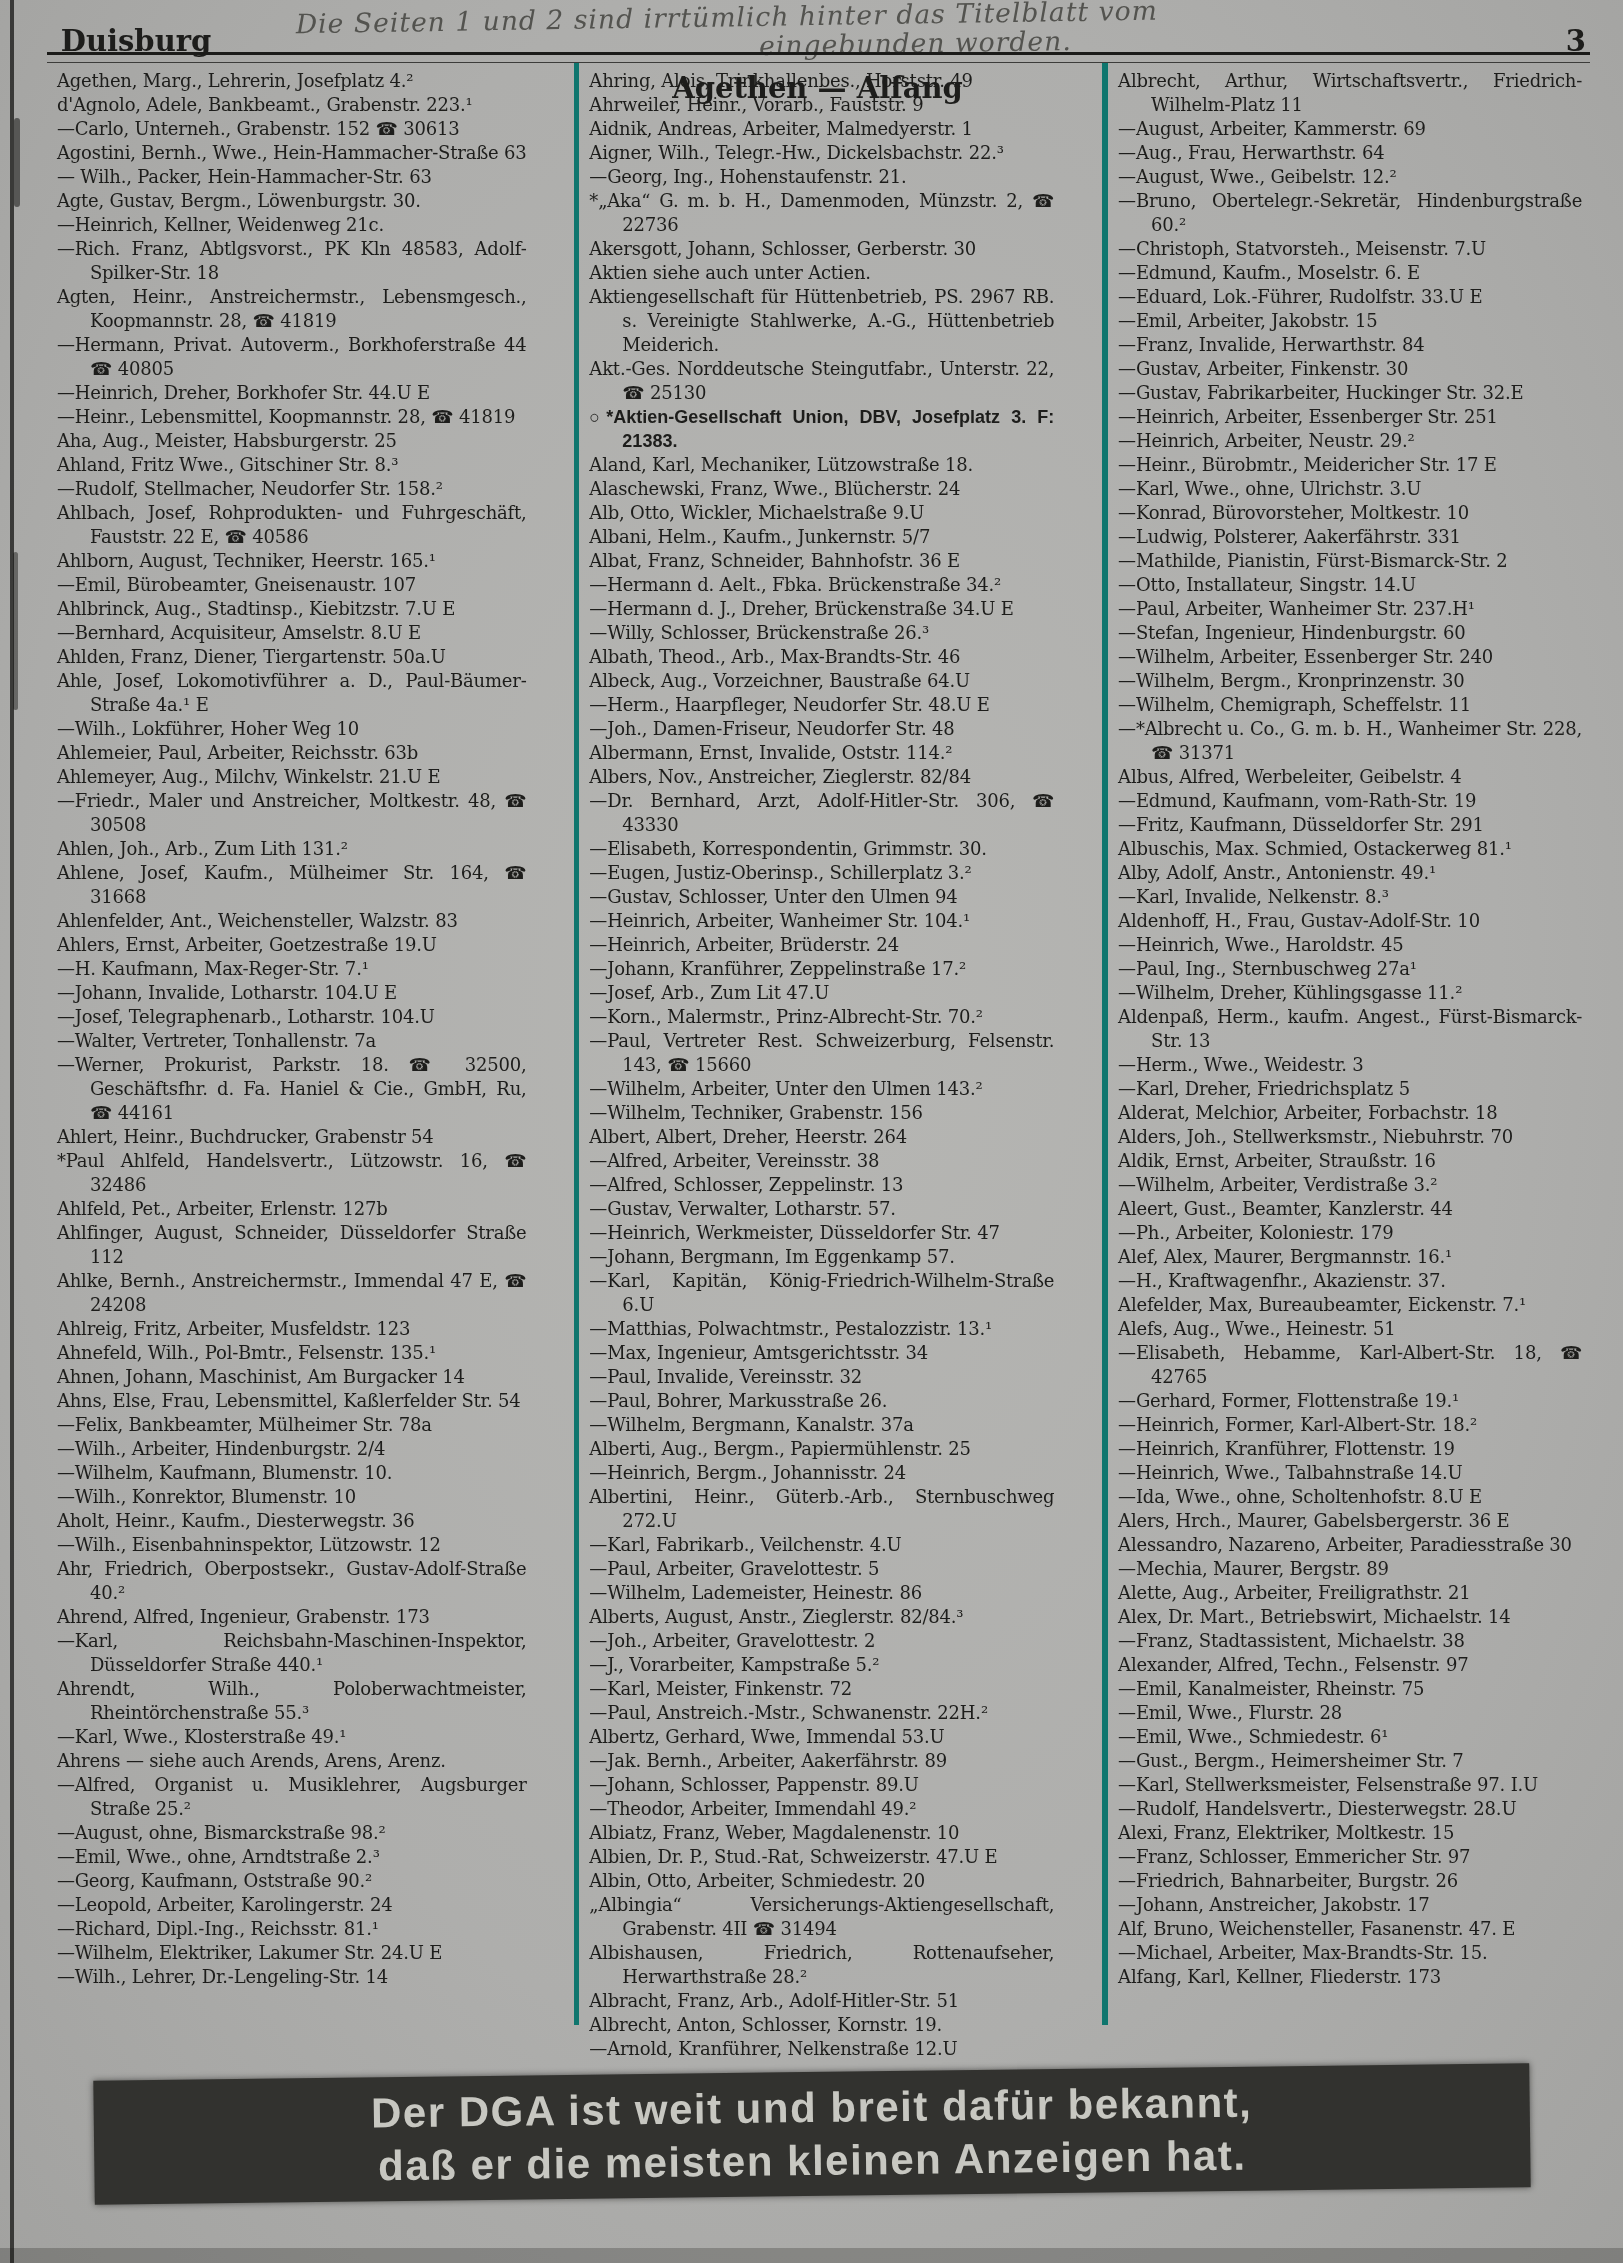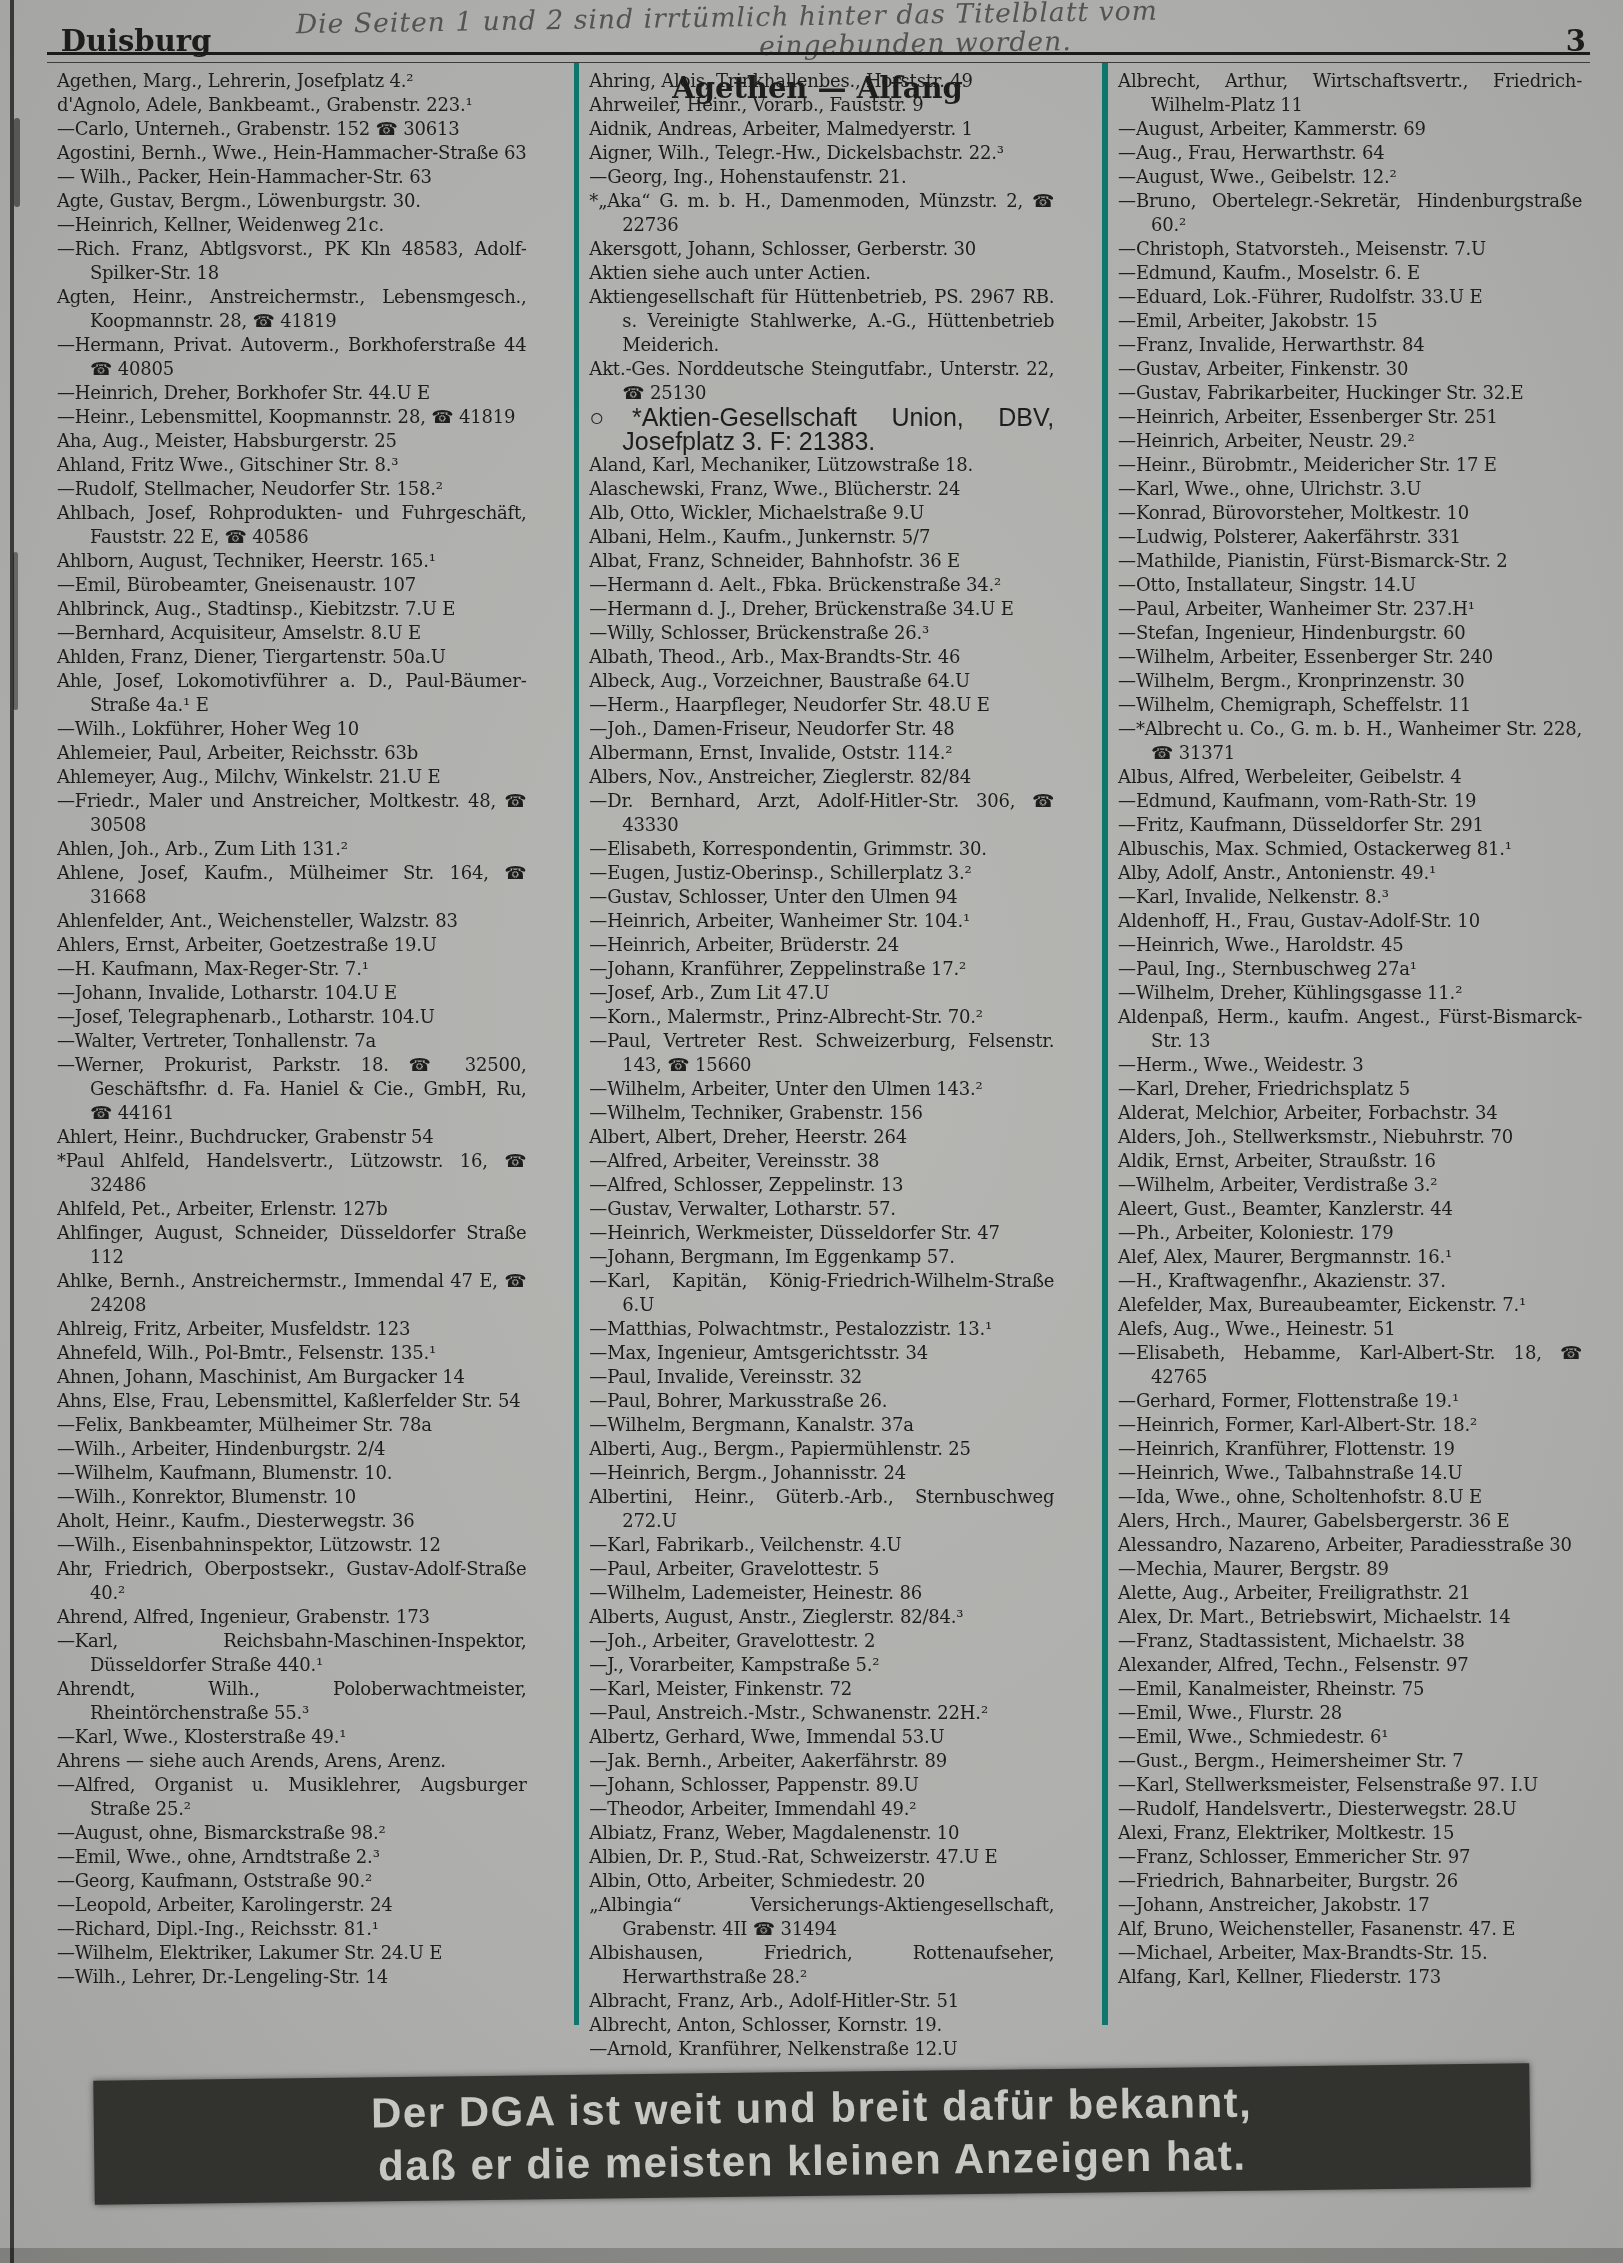--- a/index.html
+++ b/index.html
@@ -35,21 +35,21 @@
   }
   .col{
     width:514px;box-sizing:border-box;padding:5.9px 7.9px 0 9.9px;
     font-size:18px;line-height:24px;letter-spacing:-0.2px;
   }
   .col.c2{border-left:5px solid #0f766e;}
   .col.c3{border-left:6px solid #0f766e;}
   .entry{padding-left:33px;text-indent:-33px;text-align:justify;}
   .entry.bold-roman{
     font-family:"Liberation Sans","DejaVu Sans",sans-serif;
-    font-weight:normal;font-size:25px;letter-spacing:0;
+    font-weight:bold;font-size:18px;letter-spacing:0;
   }
   .banner{
     position:absolute;left:94px;top:2072px;width:1436px;height:124px;
     background:#32322f;
     transform:rotate(-0.7deg);
     display:flex;flex-direction:column;align-items:center;justify-content:center;
     box-shadow:0 0 5.9px rgba(20,20,18,.6);
   }
   .banner .bl{
     font-family:"Liberation Sans","DejaVu Sans",sans-serif;
@@ -251,21 +251,21 @@
       <div class="entry">Albuschis, Max. Schmied, Ostackerweg 81.¹</div>
       <div class="entry">Alby, Adolf, Anstr., Antonienstr. 49.¹</div>
       <div class="entry">—Karl, Invalide, Nelkenstr. 8.³</div>
       <div class="entry">Aldenhoff, H., Frau, Gustav-Adolf-Str. 10</div>
       <div class="entry">—Heinrich, Wwe., Haroldstr. 45</div>
       <div class="entry">—Paul, Ing., Sternbuschweg 27a¹</div>
       <div class="entry">—Wilhelm, Dreher, Kühlingsgasse 11.²</div>
       <div class="entry">Aldenpaß, Herm., kaufm. Angest., Fürst-Bismarck-Str. 13</div>
       <div class="entry">—Herm., Wwe., Weidestr. 3</div>
       <div class="entry">—Karl, Dreher, Friedrichsplatz 5</div>
-      <div class="entry">Alderat, Melchior, Arbeiter, Forbachstr. 34</div>
+      <div class="entry">Alderat, Melchior, Arbeiter, Forbachstr. 18</div>
       <div class="entry">Alders, Joh., Stellwerksmstr., Niebuhrstr. 70</div>
       <div class="entry">Aldik, Ernst, Arbeiter, Straußstr. 16</div>
       <div class="entry">—Wilhelm, Arbeiter, Verdistraße 3.²</div>
       <div class="entry">Aleert, Gust., Beamter, Kanzlerstr. 44</div>
       <div class="entry">—Ph., Arbeiter, Koloniestr. 179</div>
       <div class="entry">Alef, Alex, Maurer, Bergmannstr. 16.¹</div>
       <div class="entry">—H., Kraftwagenfhr., Akazienstr. 37.</div>
       <div class="entry">Alefelder, Max, Bureaubeamter, Eickenstr. 7.¹</div>
       <div class="entry">Alefs, Aug., Wwe., Heinestr. 51</div>
       <div class="entry">—Elisabeth, Hebamme, Karl-Albert-Str. 18, ☎ 42765</div>

